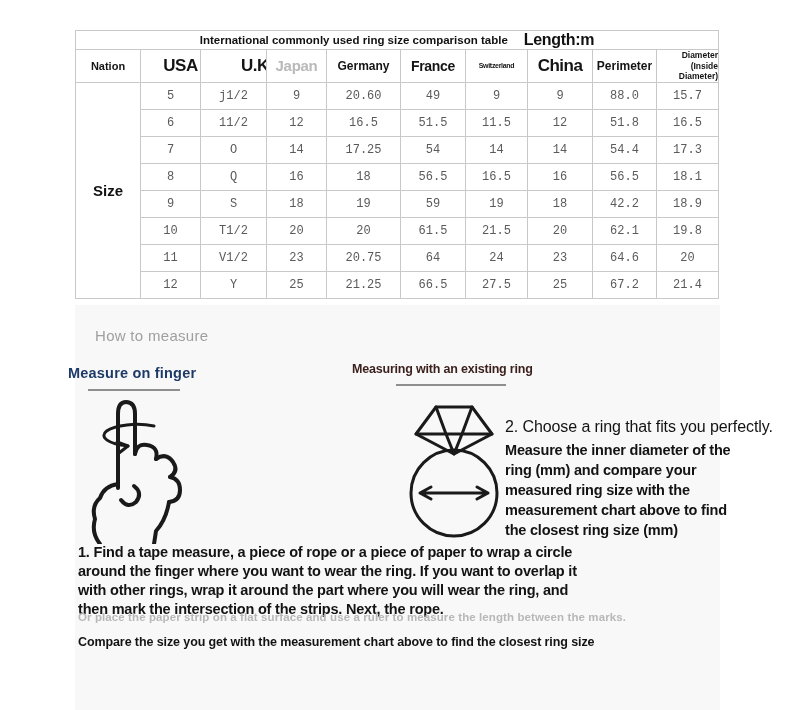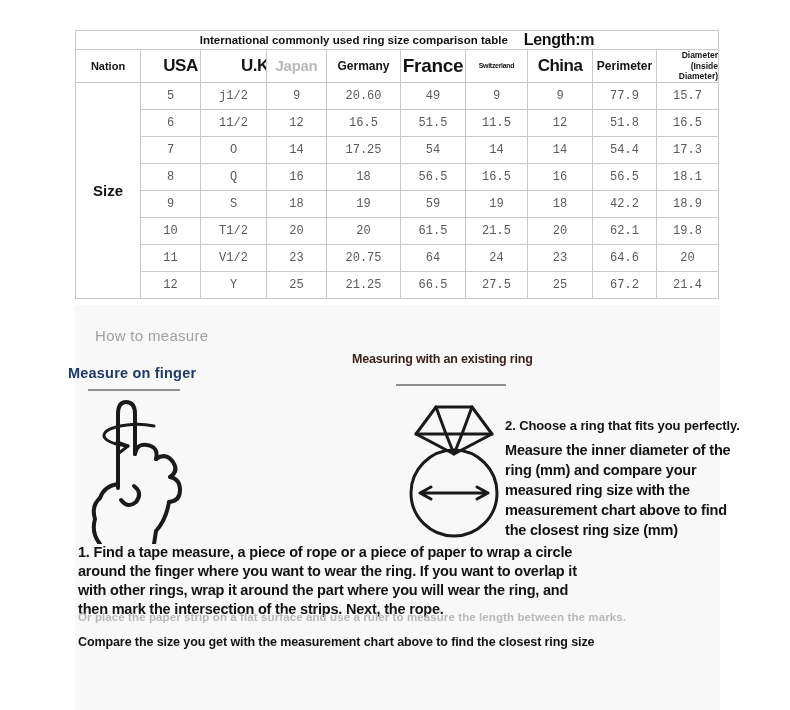--- a/index.html
+++ b/index.html
@@ -13,38 +13,38 @@
   table.size-table th, table.size-table td { border:1px solid #c9c9c9; text-align:center; vertical-align:middle; }
   tr.title-row th { height:17px; font-size:11.5px; font-weight:bold; color:#111;text-align:right; }
   .title-wrap { display:flex; align-items:center; justify-content:center; gap:16px; }
   .title-len { font-size:16px; font-weight:bold; letter-spacing:-0.3px; }
   tr.cols th { height:32px; font-weight:bold; color:#141414; overflow:hidden; }
   tr.cols th:nth-child(1){ font-size:11px; }
   tr.cols th:nth-child(2){ font-size:17px; letter-spacing:-0.5px;padding-left:20px; }
   tr.cols th:nth-child(3){ font-size:17px; letter-spacing:-0.5px;padding-left:40px; }
   tr.cols th:nth-child(4){ font-size:15px; color:#b9b9b9; letter-spacing:-0.3px; }
   tr.cols th:nth-child(5){ font-size:12px; }
-  tr.cols th:nth-child(6){ font-size:19px; letter-spacing:-0.3px; }
+  tr.cols th:nth-child(6){ font-size:14px; letter-spacing:-0.3px; }
   tr.cols th:nth-child(7){ font-size:7px; letter-spacing:-0.3px; }
   tr.cols th:nth-child(8){ font-size:17px; letter-spacing:-0.5px;margin-top:28px; }
   tr.cols th:nth-child(9){ font-size:12px; }
   tr.cols th:nth-child(10){ font-size:8.5px; text-align:right; padding-left:6px; line-height:1.25; }
   tbody td { height:27px; font-family:"Liberation Mono", monospace; font-size:12px; color:#5a5a5a; }
   tbody td.size-cell { font-family:"Liberation Sans", sans-serif; font-size:15px; font-weight:bold; color:#111; }
 
   
   .panel { position:absolute; left:75px; top:305px; width:645px; height:405px; background:#f8f8f8; }
   .how-title { left:95px; top:327px; font-size:15px; font-weight:normal; color:#9f9f9f; letter-spacing:0.3px; }
   .finger-head { left:68px; top:365px; font-size:14.5px; font-weight:bold; color:#1d3a68; letter-spacing:0.2px; }
   .finger-underline { left:88px; top:389px; width:92px; height:2px; background:#8f8f8f; }
-  .ring-head { left:352px; top:352px; font-size:12.5px; font-weight:bold; color:#3a1f1b; letter-spacing:-0.2px; }
+  .ring-head { left:352px; top:362px; font-size:12.5px; font-weight:bold; color:#3a1f1b; letter-spacing:-0.2px; }
   .ring-underline { left:396px; top:384px; width:110px; height:2px; background:#8f8f8f; }
   .hand-illus { left:66px; top:396px; }
   .ring-illus { left:402px; top:397px; }
-  .ring-step { left:505px; top:418px; font-size:13px; font-weight:bold; color:#131313; letter-spacing:-0.1px; }
+  .ring-step { left:505px; top:418px; font-size:16px; font-weight:normal; color:#131313; letter-spacing:-0.1px; }
   .ring-para { left:505px; top:440px; width:228px; font-size:14.5px; font-weight:bold; color:#131313;
                line-height:20px; letter-spacing:-0.2px; }
   .step1-para { left:78px; top:543px; width:505px; font-size:14.5px; font-weight:bold; color:#131313;
                 line-height:19px; letter-spacing:-0.2px; }
   .alt-note { left:78px; top:611px; font-size:11.5px; font-weight:bold; color:#b8b8b8; letter-spacing:0.1px; }
   .compare-note { left:78px; top:635px; font-size:12.5px; font-weight:bold; color:#131313; letter-spacing:-0.1px;text-align:center; }
   svg .ln { fill:none; stroke:#1a1a1a; stroke-width:4; stroke-linecap:round; stroke-linejoin:round; }
   svg .ln2 { fill:none; stroke:#1a1a1a; stroke-width:3; stroke-linecap:round; stroke-linejoin:round; }
 </style>
 </head>
@@ -88,21 +88,21 @@
   <tbody id="table-body">
       <tr>
         <td rowspan="8" class="size-cell">Size</td>
         <td>5</td>
         <td>j1/2</td>
         <td>9</td>
         <td>20.60</td>
         <td>49</td>
         <td>9</td>
         <td>9</td>
-        <td>77.9</td>
+        <td>88.0</td>
         <td>15.7</td>
       </tr>
       <tr>
         <td>6</td>
         <td>11/2</td>
         <td>12</td>
         <td>16.5</td>
         <td>51.5</td>
         <td>11.5</td>
         <td>12</td>

